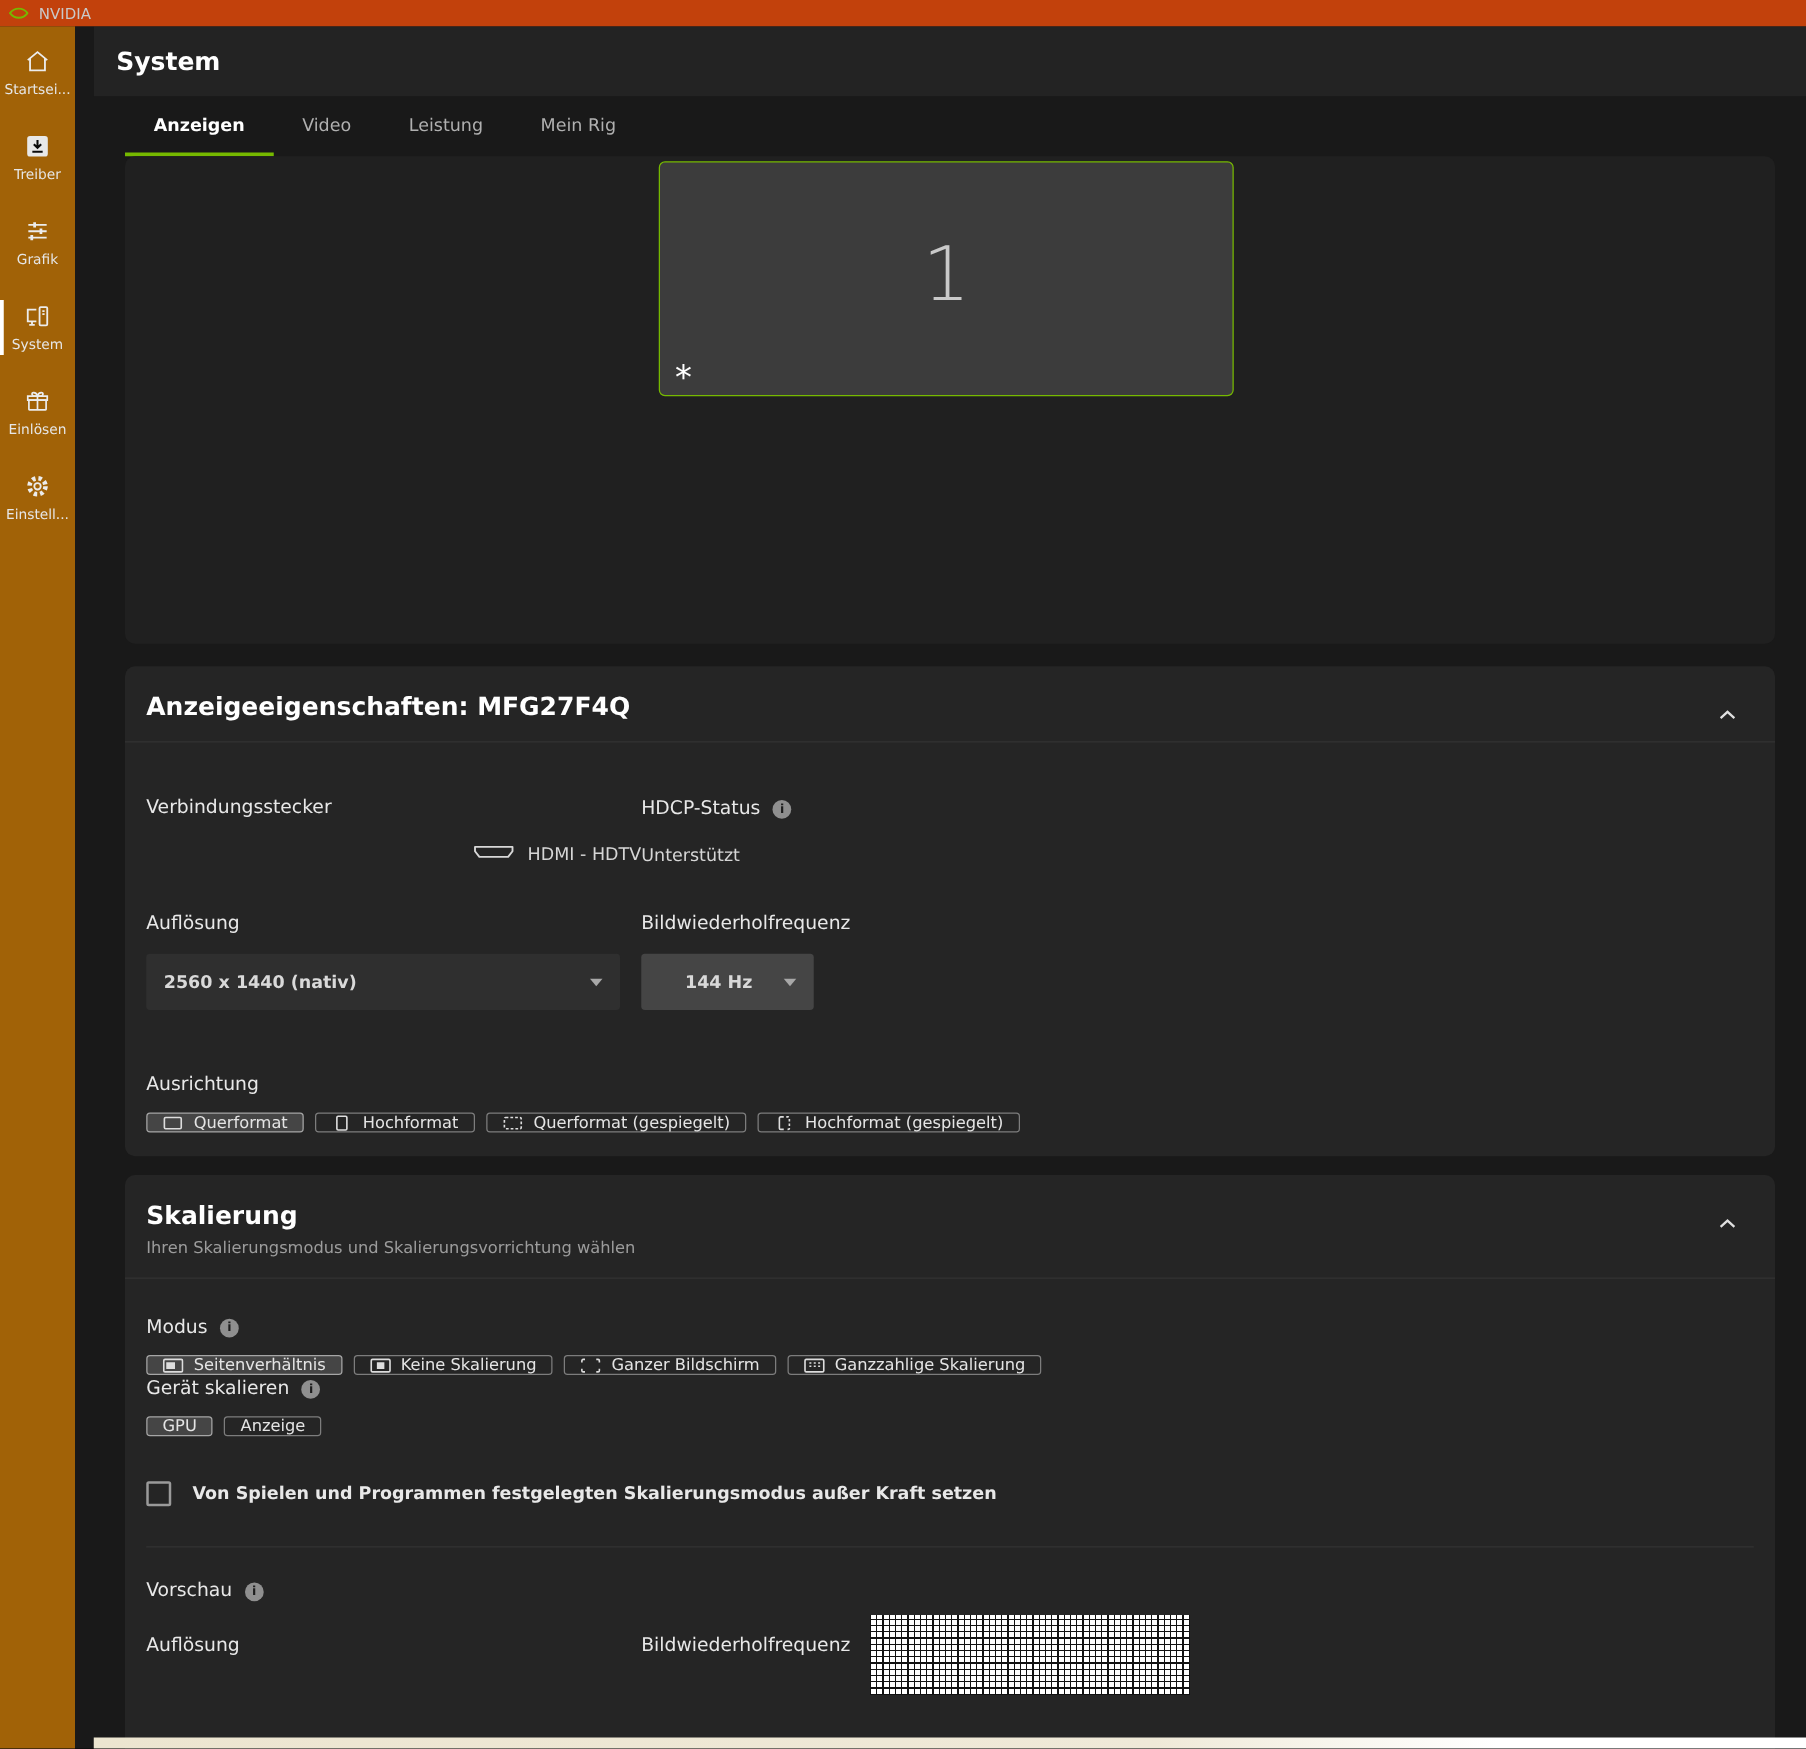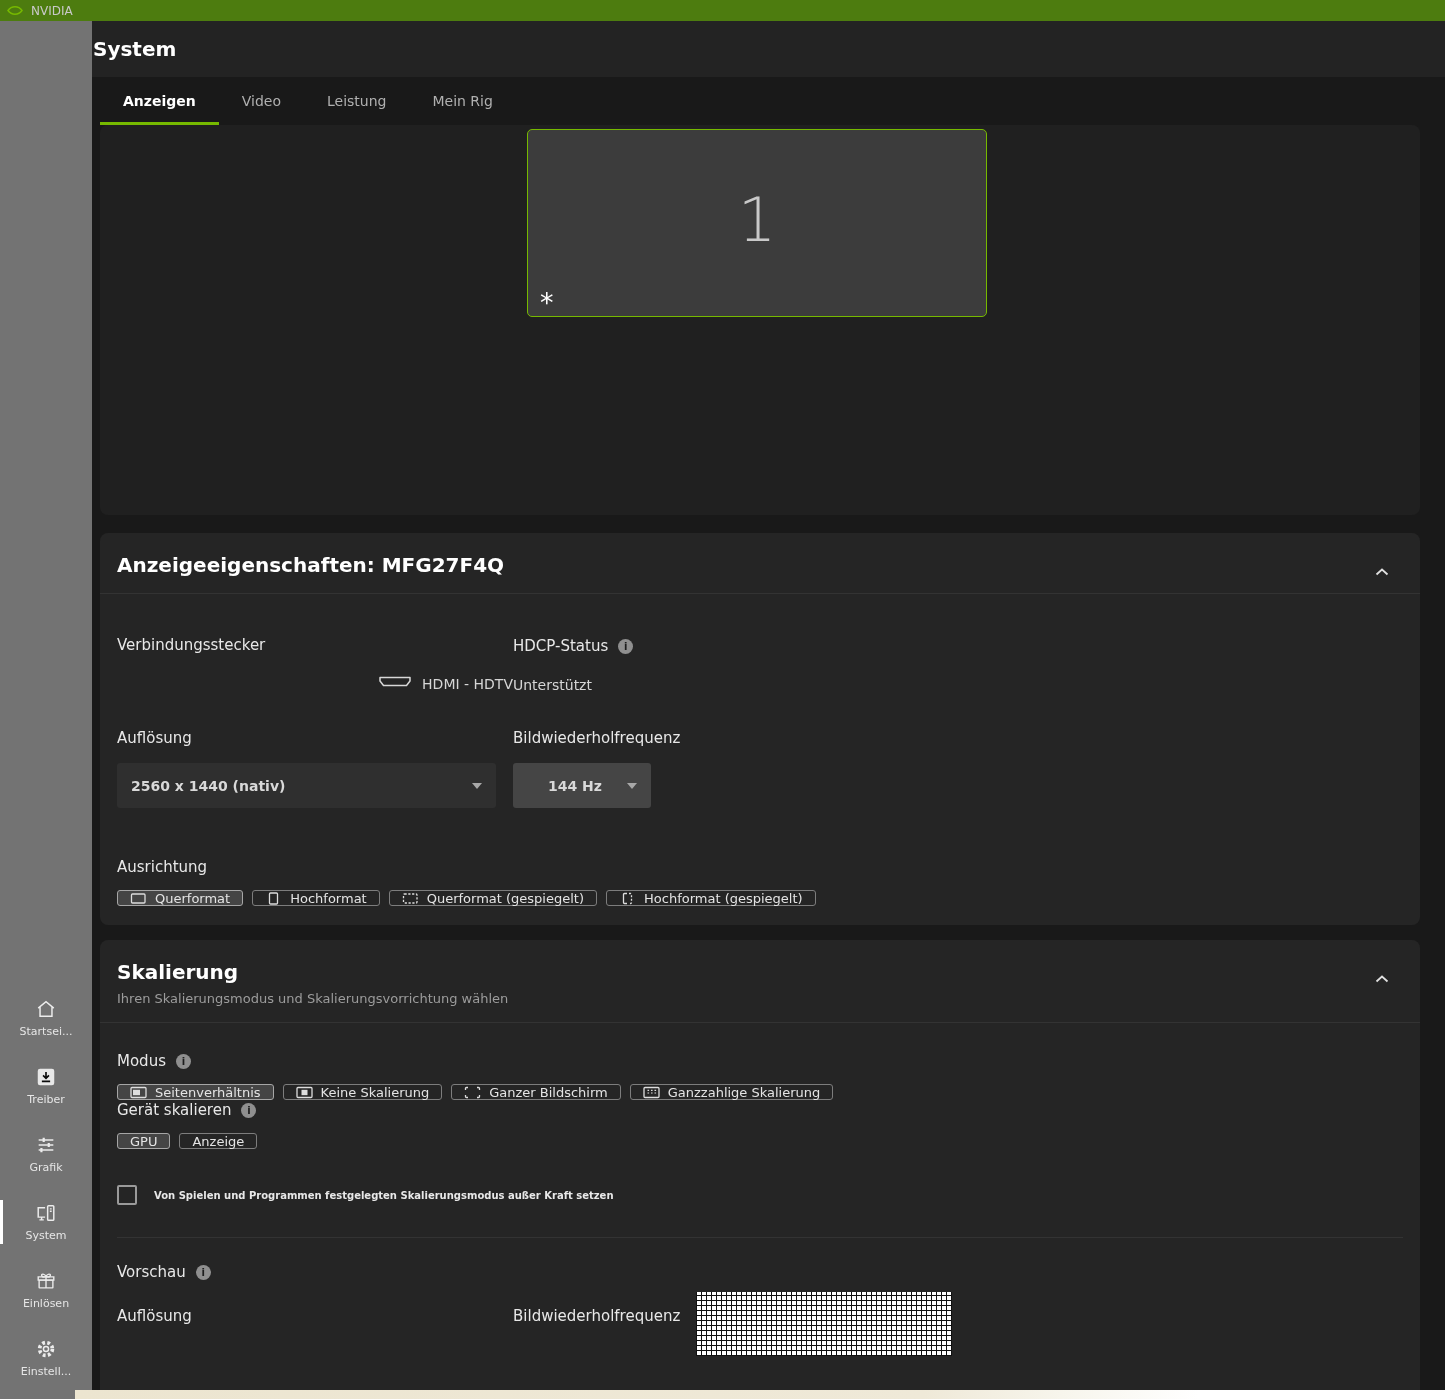--- a/index.html
+++ b/index.html
@@ -2,27 +2,27 @@
 <html><head>
 <meta charset="utf-8">
 <style>
   :root{ --accent:#76b900; }
   *{ box-sizing:border-box; margin:0; padding:0; }
   html,body{ background:#000; }
   body{ font-family:"DejaVu Sans","Liberation Sans",sans-serif; }
   .app{ position:relative; width:1445px; height:1399px; background:#191919; overflow:hidden; }
 
   
-  .titlebar{ position:absolute; top:0; left:0; right:0; height:21px; background:#4d7c0f;
+  .titlebar{ position:absolute; top:0; left:0; right:0; height:21px; background:#c2410c;
              display:flex; align-items:center; gap:8px; padding-left:7px; z-index:6; }
   .titlebar .app-title{ font-size:12px; color:#c9c9c9; }
 
   
-  .sidebar{ position:absolute; top:21px; left:0; bottom:0; width:92px; background:#737373;
-            display:flex; flex-direction:column; align-items:center; padding-top:10px; z-index:5;justify-content:flex-end; }
+  .sidebar{ position:absolute; top:21px; left:0; bottom:0; width:60px; background:#a16207;
+            display:flex; flex-direction:column; align-items:center; padding-top:10px; z-index:5; }
   .side-item{ position:relative; width:100%; height:54px; margin-bottom:14px; display:flex;
               flex-direction:column; align-items:center; justify-content:center; gap:5px; cursor:pointer; }
   .side-item .lbl{ font-size:11px; color:#e6e6e6; max-width:70px; white-space:nowrap;
                    overflow:hidden; text-overflow:ellipsis; text-align:center; }
   .side-item.active::before{ content:""; position:absolute; left:0; top:5px; bottom:5px; width:3px; background:#fff; }
   .side-item svg{ display:block; }
 
   
   .main{ position:absolute; left:75px; top:21px; right:0; bottom:0; overflow:hidden; }
   .page-header{ height:56px; background:#232323; display:flex; align-items:center; padding-left:18px; }
@@ -70,21 +70,21 @@
 
   .btn-row{ display:flex; gap:9px; }
   .opt-btn{ height:16px; padding:0 12px; display:inline-flex; align-items:center; gap:8px;
             border:1px solid #7d7d7d; border-radius:3px; background:transparent; color:#e4e4e4;
             font-size:13px; cursor:pointer; font-family:inherit; white-space:nowrap; }
   .opt-btn.selected{ background:#454545; border-color:#a6a6a6; }
   .opt-btn svg{ display:block; }
 
   .checkbox-row{ display:flex; align-items:center; gap:17px; margin-top:36px; }
   .checkbox{ width:20px; height:20px; border:2px solid #9a9a9a; border-radius:2px; background:transparent; cursor:pointer; flex:none; }
-  .checkbox-label{ font-size:10px; font-weight:700; color:#e8e8e8; }
+  .checkbox-label{ font-size:14px; font-weight:700; color:#e8e8e8; }
 
   .divider{ border-top:1px solid #333; margin-top:32px; }
 
   
   .refresh-preview-row{ display:flex; align-items:flex-start; }
   .test-pattern{ position:relative; width:256px; height:64px; margin-left:16px; margin-top:-15px;
                  background-color:#fff; overflow:hidden;
                  background-image:repeating-linear-gradient(0deg,#111 0 1px,transparent 1px 5px),
                                   repeating-linear-gradient(90deg,#111 0 1px,transparent 1px 5px); }
 

